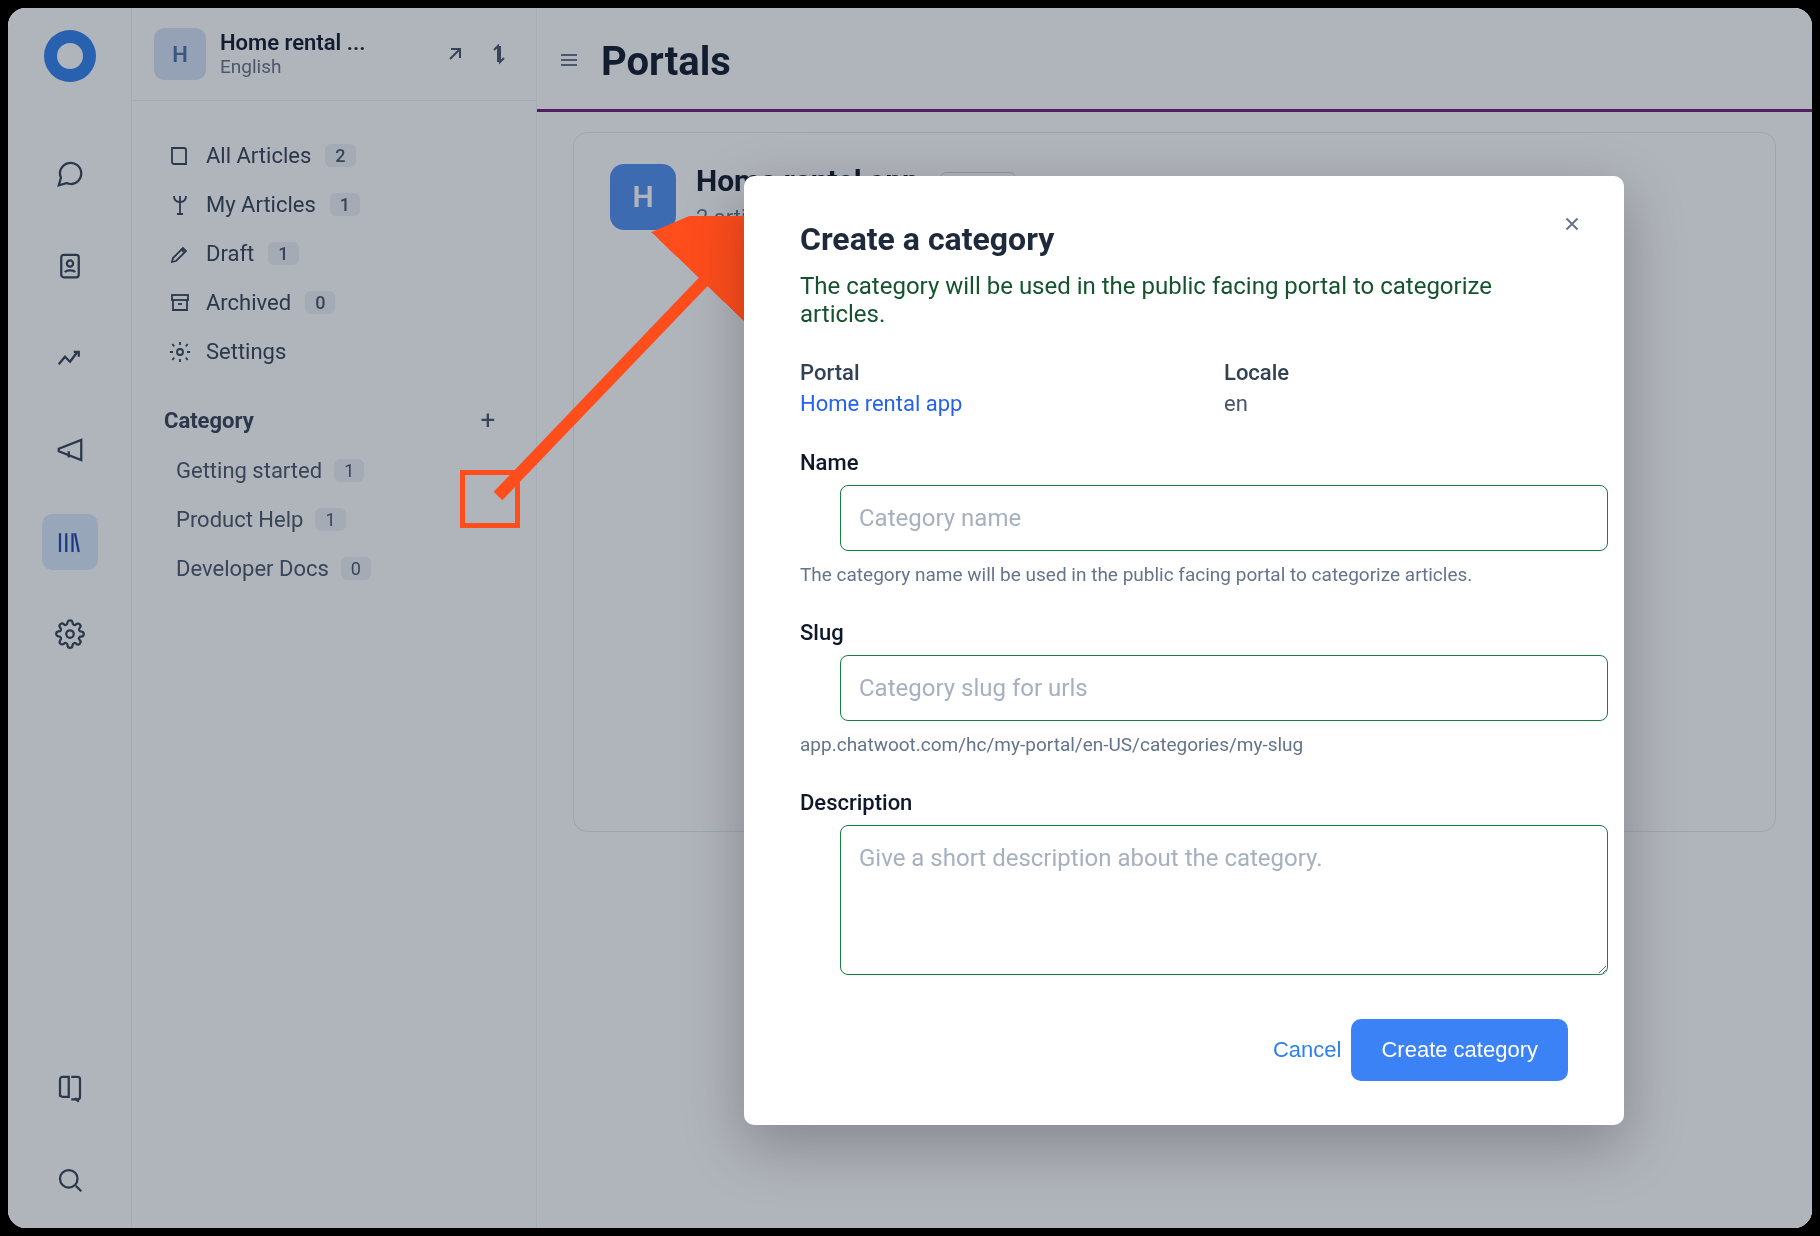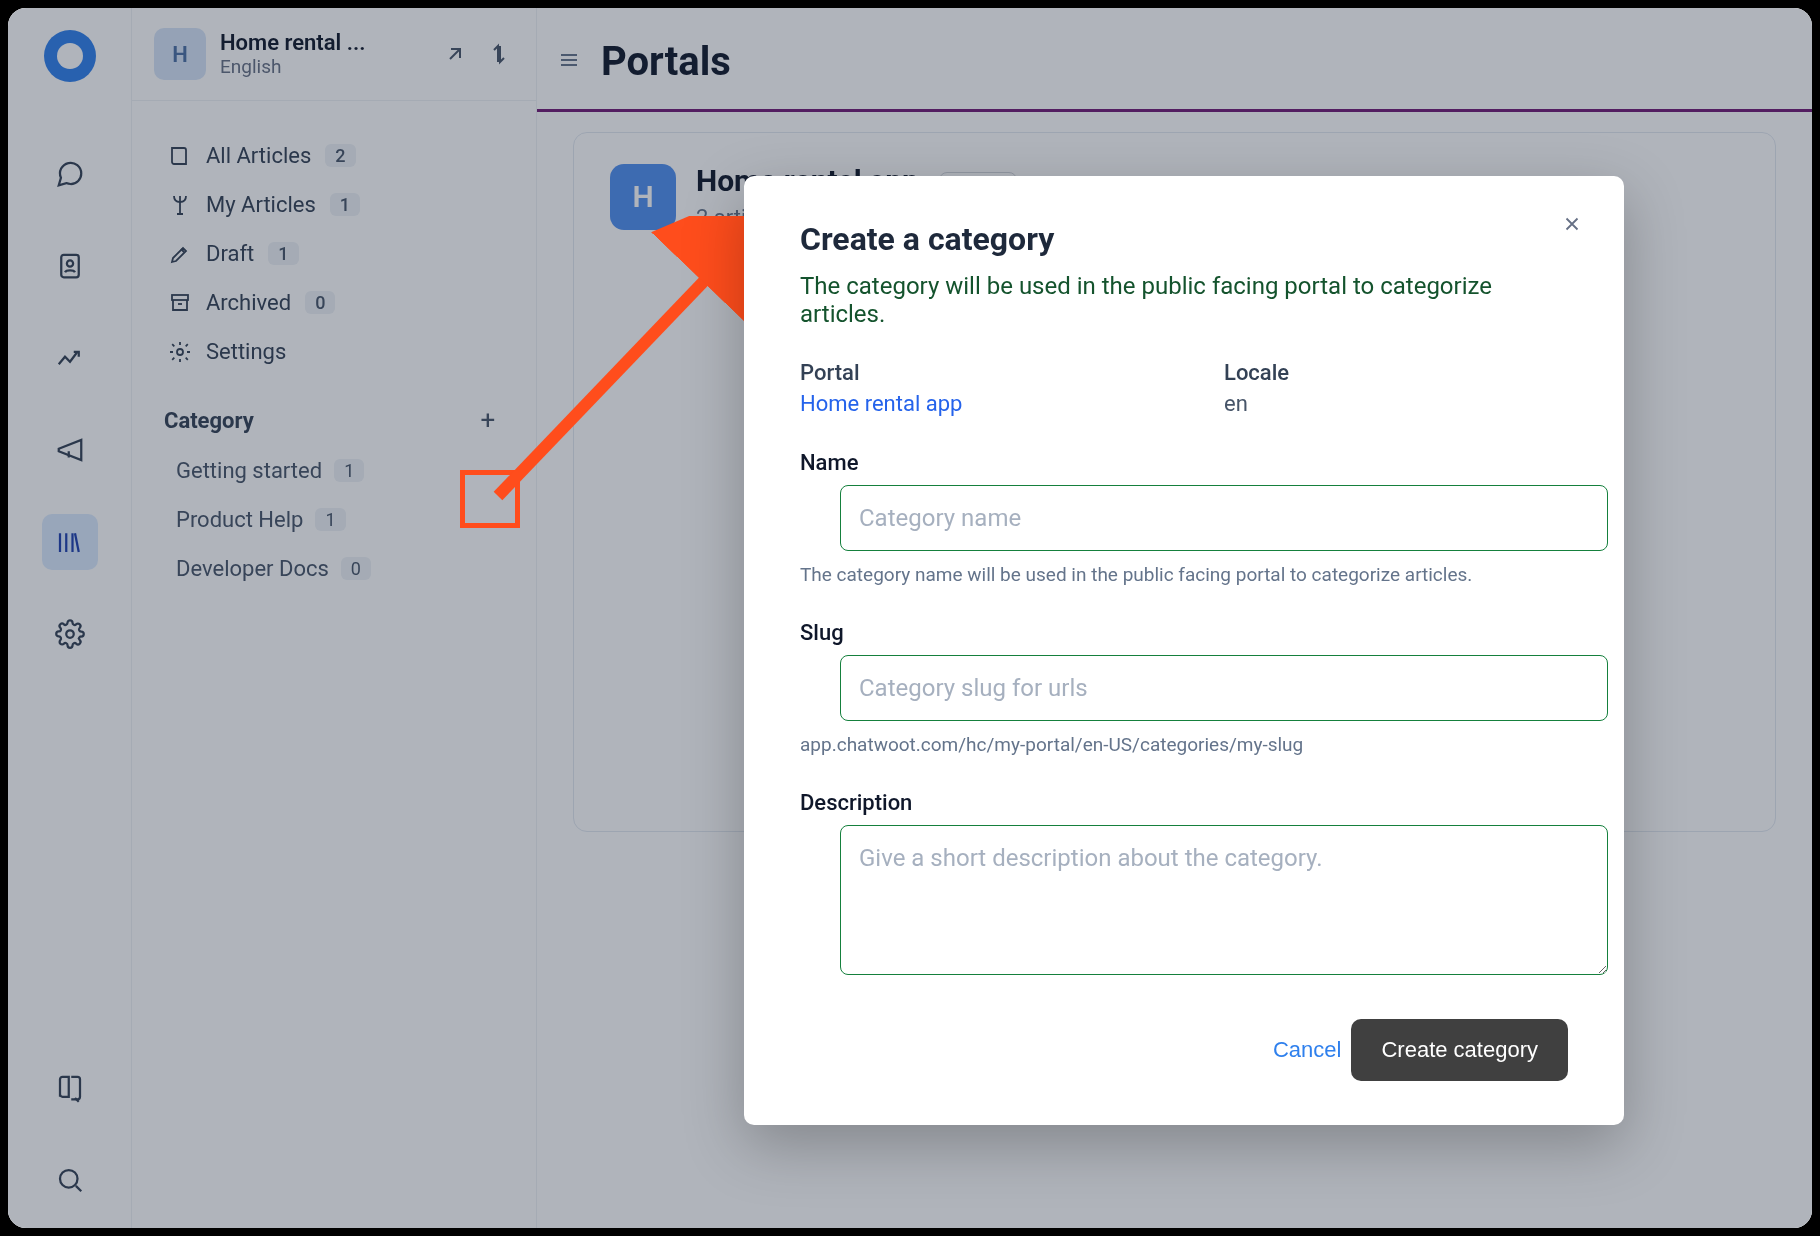--- a/index.html
+++ b/index.html
@@ -196,21 +196,21 @@
     padding: 18px 18px; font-size: 24px; color:#b91c1c;
     font-family: inherit;
     margin-left: 40px;
   }
   .form-group textarea { height: 150px; resize: both;}
   .form-group input::placeholder, .form-group textarea::placeholder { color:#a6b0bf;}
   .hint { color:#64748b; font-size: 19px; margin-top: 12px;}
   .modal-actions { margin-top: 40px; display:flex; justify-content:flex-end; align-items:center;}
   .btn-link { color:#2f80ed; font-size: 22px; background:none; border:none; cursor:pointer; padding: 14px 10px;}
   .btn-primary {
-    background:#404040; color:#fff; font-size: 22px;
+    background:#3b82f6; color:#fff; font-size: 22px;
     border:none; border-radius:10px; padding: 18px 30px; cursor:pointer;
   }
 </style>
 </head>
 <body>
 
 <div class="window">
 
   <div class="railbar">
     <div class="logo">

